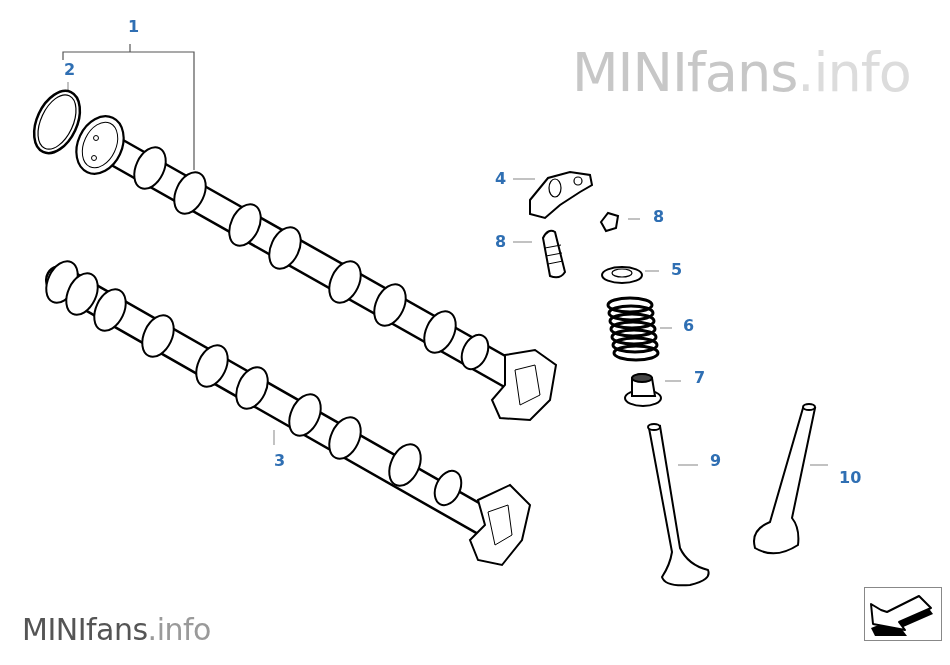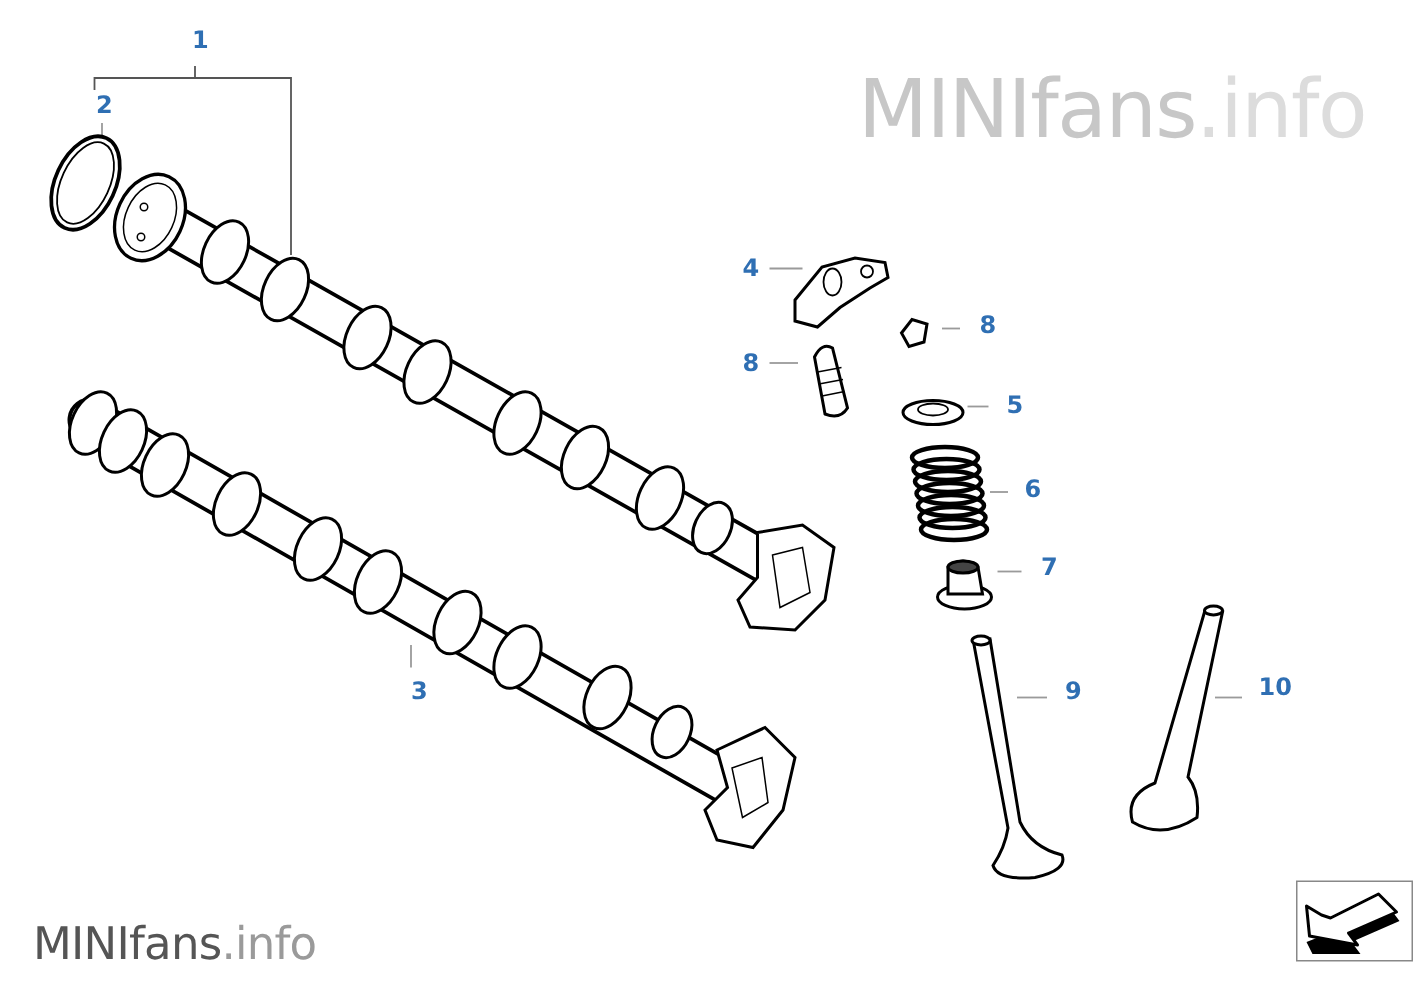--- a/index.html
+++ b/index.html
@@ -164,21 +164,21 @@
 
 <div class="label" style="left:128px;top:19px">1</div>
 <div class="label" style="left:64px;top:62px">2</div>
 <div class="label" style="left:274px;top:453px">3</div>
 <div class="label" style="left:495px;top:171px">4</div>
 <div class="label" style="left:671px;top:262px">5</div>
 <div class="label" style="left:683px;top:318px">6</div>
 <div class="label" style="left:694px;top:370px">7</div>
 <div class="label" style="left:495px;top:234px">8</div>
 <div class="label" style="left:710px;top:453px">9</div>
-<div class="label" style="left:839px;top:450px">10</div>
+<div class="label" style="left:839px;top:470px">10</div>
 <div class="label" style="left:653px;top:209px">8</div>
 
 <div class="wm-top"><span>MINIfans</span><span class="tld">.info</span></div>
 <div class="wm-bot"><span>MINIfans</span><span class="tld">.info</span></div>
 
 <div class="nav-btn">
   <svg width="76" height="52" viewBox="0 0 76 52">
     <path d="M6 40 L10 48 L42 48 L36 40 L68 26 L62 18 Z" fill="#000"></path>
     <path d="M6 16 L8 36 L40 42 L34 34 L66 20 L54 8 L22 24 L16 22 Z" fill="#fff" stroke="#000" stroke-width="2" stroke-linejoin="round"></path>
   </svg>

